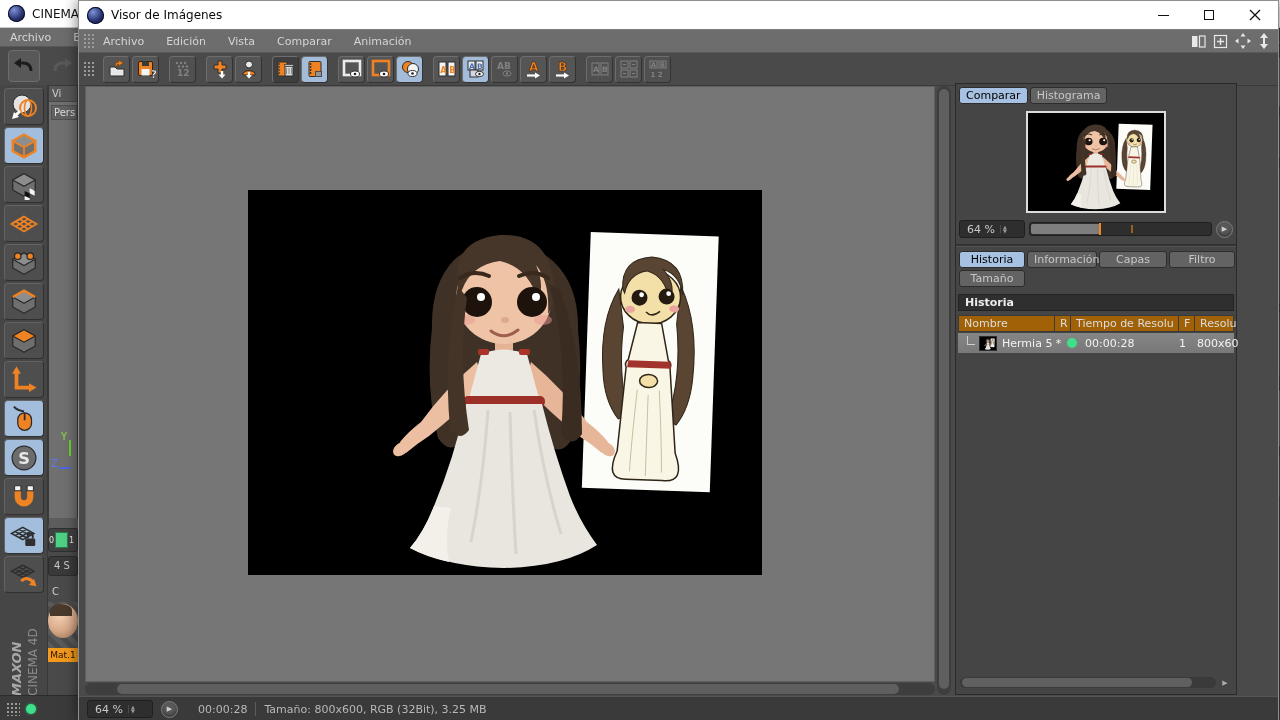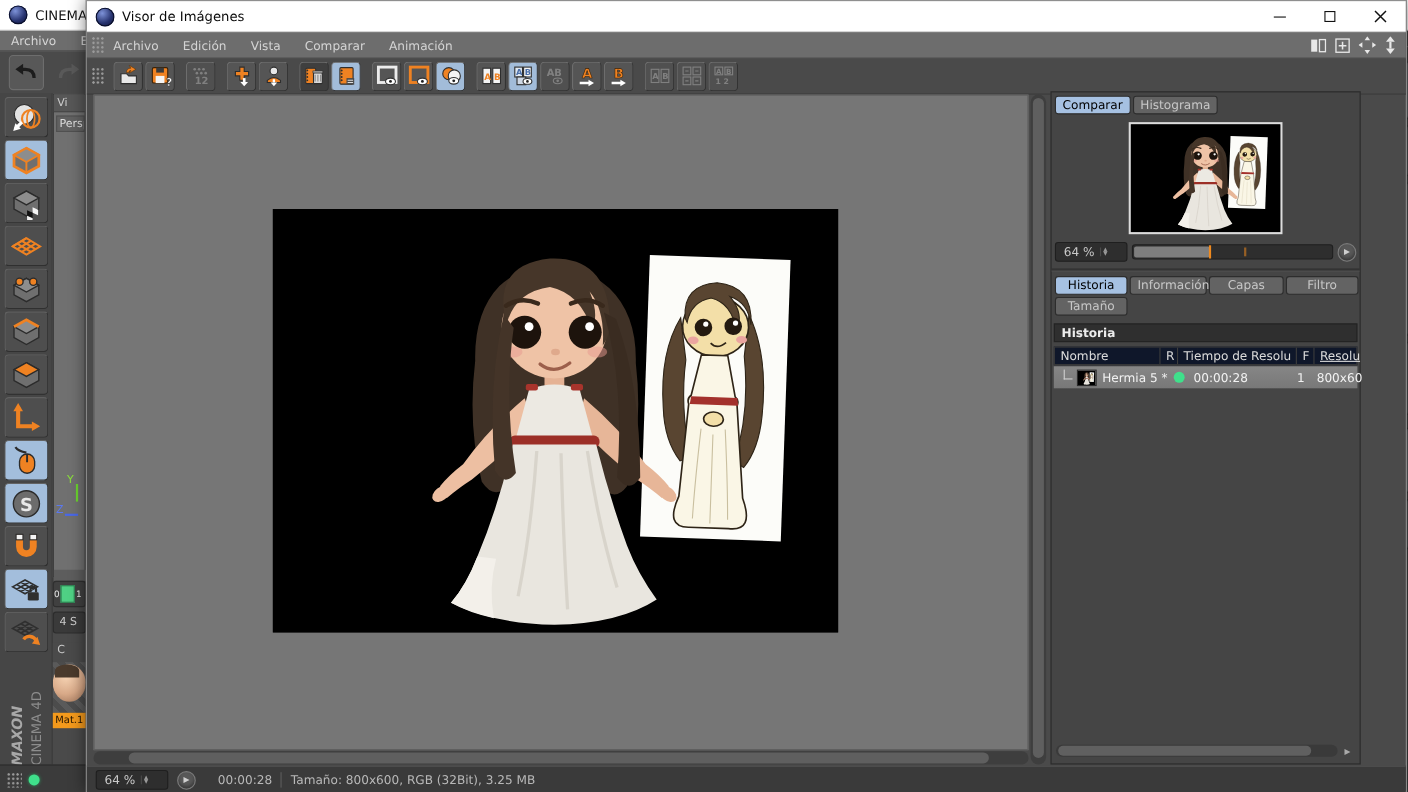--- a/index.html
+++ b/index.html
@@ -118,21 +118,21 @@
   .slider .fill{position:absolute;left:1px;top:1px;width:38%;height:10px;background:#7e7e7e;border-radius:2px;}
   .slider .tick{position:absolute;top:0;width:2px;height:12px;background:#f08a1e;}
   .rbtn{width:17px;height:17px;border-radius:50%;background:#585858;border:1px solid #7a7a7a;flex:none;
         box-shadow:inset 0 -2px 3px rgba(0,0,0,.35);display:flex;align-items:center;justify-content:center;
         color:#cfcfcf;font-size:7px;}
   .pdivider{left:0;top:160px;width:280px;height:3px;background:#333;border-bottom:1px solid #555;}
   .histtabs1{left:3px;top:167px;display:flex;gap:2px;}
   .histtabs2{left:3px;top:186px;display:flex;}
   .secthead{left:2px;top:210px;width:276px;height:17px;background:#2f2f2f;border:1px solid #232323;
             color:#ececec;font-size:11px;font-weight:bold;line-height:15px;padding-left:6px;}
-  .thead{left:2px;top:231px;width:276px;height:17px;background:#0f172a;display:flex;align-items:flex-start;
+  .thead{left:2px;top:231px;width:276px;height:17px;background:#a16207;display:flex;align-items:flex-start;
          color:#dcdcdc;font-size:11px;border:1px solid #3a3a3a;}
   .thead .c{border-right:1px solid #3c3c3c;height:100%;line-height:15px;padding-left:5px;flex:none;}
   .trow{left:2px;top:249px;width:276px;height:20px;background:linear-gradient(#868686,#787878);
         display:flex;align-items:center;color:#f2f2f2;font-size:11px;}
   .branch{width:8px;height:9px;border-left:1px solid #cfcfcf;border-bottom:1px solid #cfcfcf;
           margin:-6px 4px 0 9px;flex:none;}
   .gdot{width:10px;height:10px;border-radius:50%;background:#3fe08b;flex:none;}
   .p-hscroll{left:4px;top:592px;width:272px;height:13px;display:flex;align-items:center;gap:2px;}
   .p-hscroll .track{position:relative;flex:1;height:11px;background:#3a3a3a;border-radius:6px;}
   .p-hscroll .thumb{position:absolute;left:2px;top:1px;width:230px;height:9px;background:#606060;border-radius:5px;}
@@ -661,21 +661,21 @@
         <span class="tab" style="width:66px;">Tamaño</span>
       </div>
 
       <div class="abs secthead">Historia</div>
 
       <div class="abs thead">
         <span class="c" style="width:96px;">Nombre</span>
         <span class="c" style="width:16px;">R</span>
         <span class="c" style="width:108px;">Tiempo de Resolu</span>
         <span class="c" style="width:16px;">F</span>
-        <span class="c" style="width:40px;border-right:none;text-decoration:underline;">Resolu</span>
+        <span class="c" style="width:40px;border-right:none;">Resolu</span>
       </div>
 
       <div class="abs trow">
         <span class="branch"></span>
         <svg width="18" height="15" viewBox="0 0 514 385" preserveAspectRatio="none" style="flex:none;border:1px solid #2c2c2c;">
           <use href="#artwork"></use>
         </svg>
         <span style="margin-left:5px;width:65px;flex:none;">Hermia 5 *</span>
         <span class="gdot"></span>
         <span style="margin-left:8px;width:94px;flex:none;">00:00:28</span>

